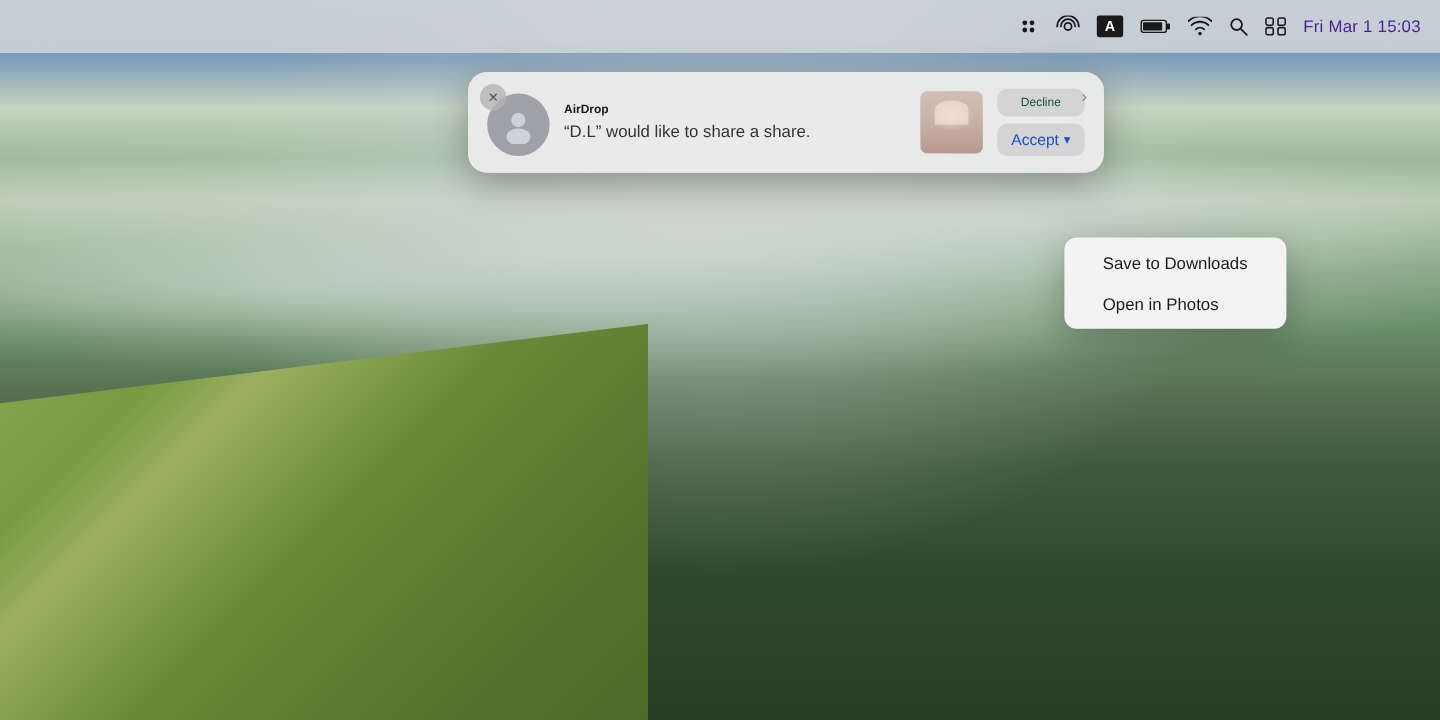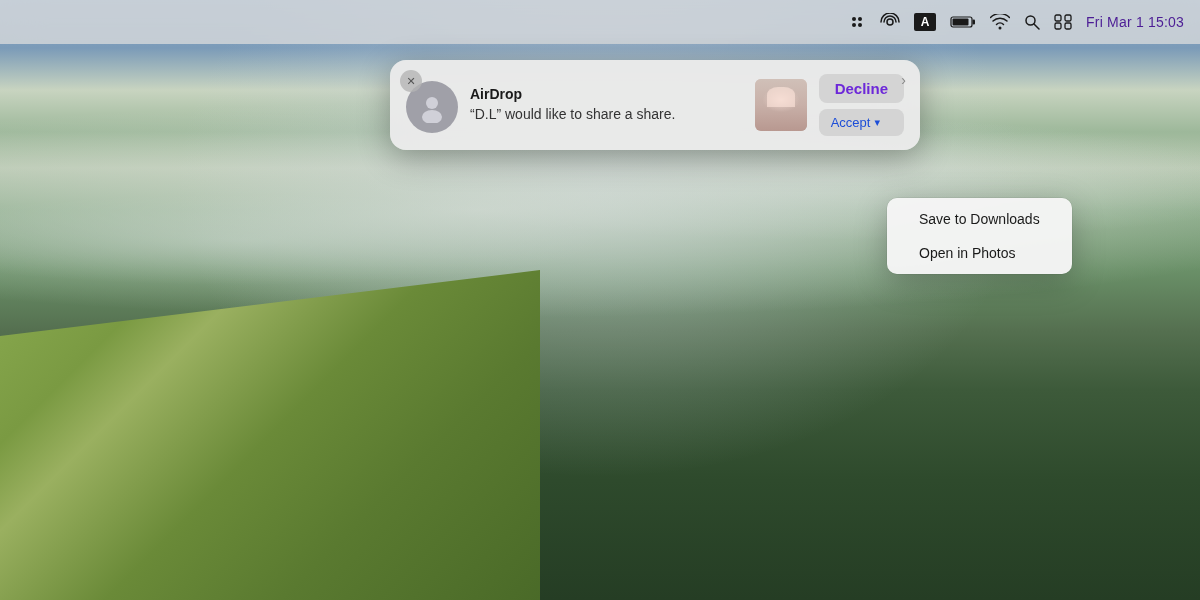--- a/index.html
+++ b/index.html
@@ -159,21 +159,21 @@
       height: 32px;
       fill: #d0d0d8;
     }
 
     .notification-content {
       flex: 1;
       min-width: 0;
     }
 
     .notification-title {
-      font-size: 14px;
+      font-size: 10px;
       font-weight: 700;
       color: #1a1a1a;
       margin-bottom: 3px;
     }
 
     .notification-body {
       font-size: 14px;
       color: #333;
       line-height: 1.35;
     }
@@ -214,23 +214,23 @@
       flex-direction: column;
       gap: 6px;
       flex-shrink: 0;
     }
 
     .btn-decline {
       padding: 6px 16px;
       background: rgba(210,210,210,0.9);
       border: none;
       border-radius: 8px;
-      font-size: 15px;
-      font-weight: 700;
-      color: #6d28d9;
+      font-size: 10px;
+      font-weight: 400;
+      color: #14532d;
       cursor: pointer;
       white-space: nowrap;
     }
 
     .btn-accept {
       padding: 6px 12px;
       background: rgba(210,210,210,0.9);
       border: none;
       border-radius: 8px;
       font-size: 13px;

